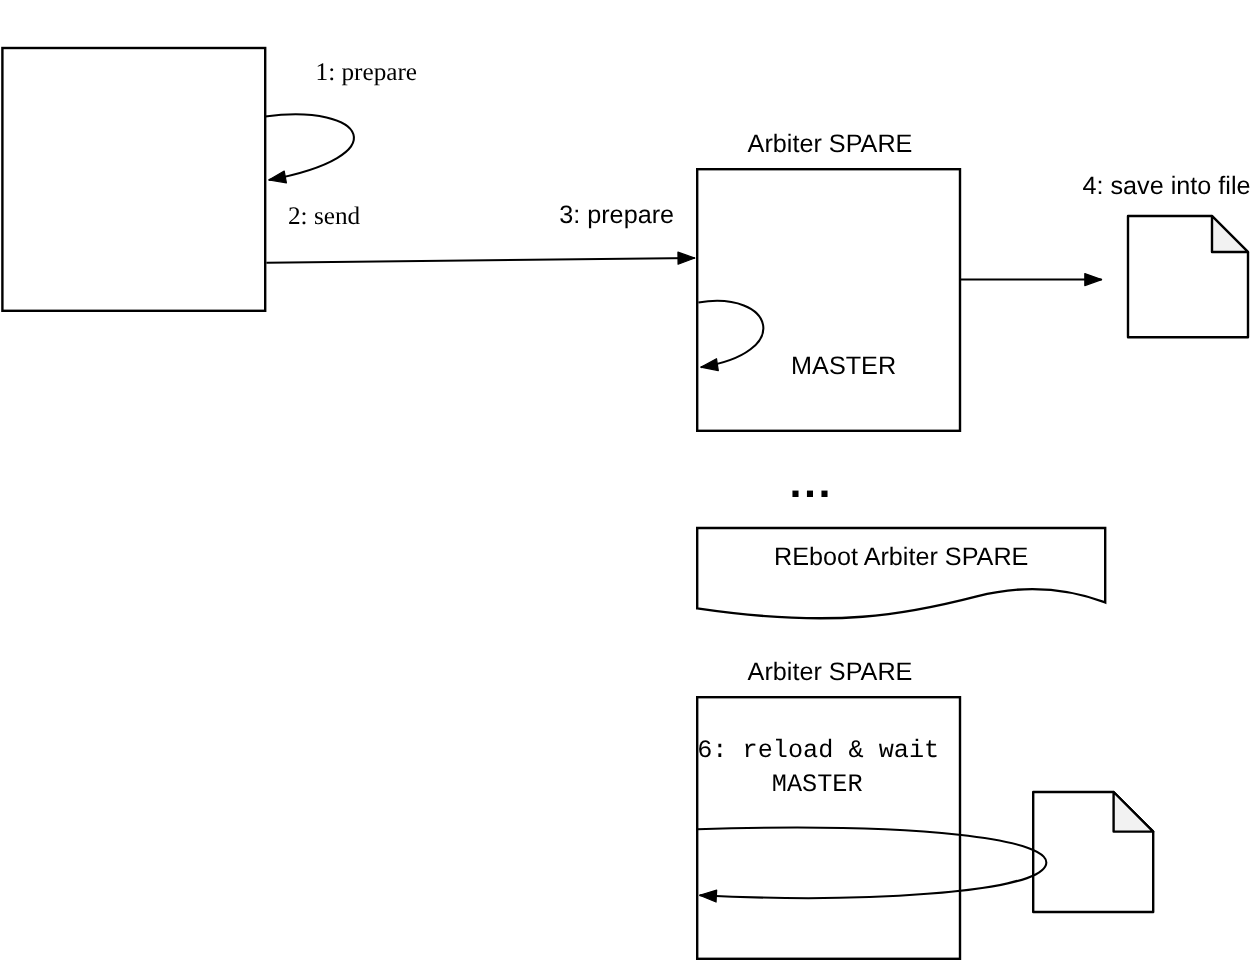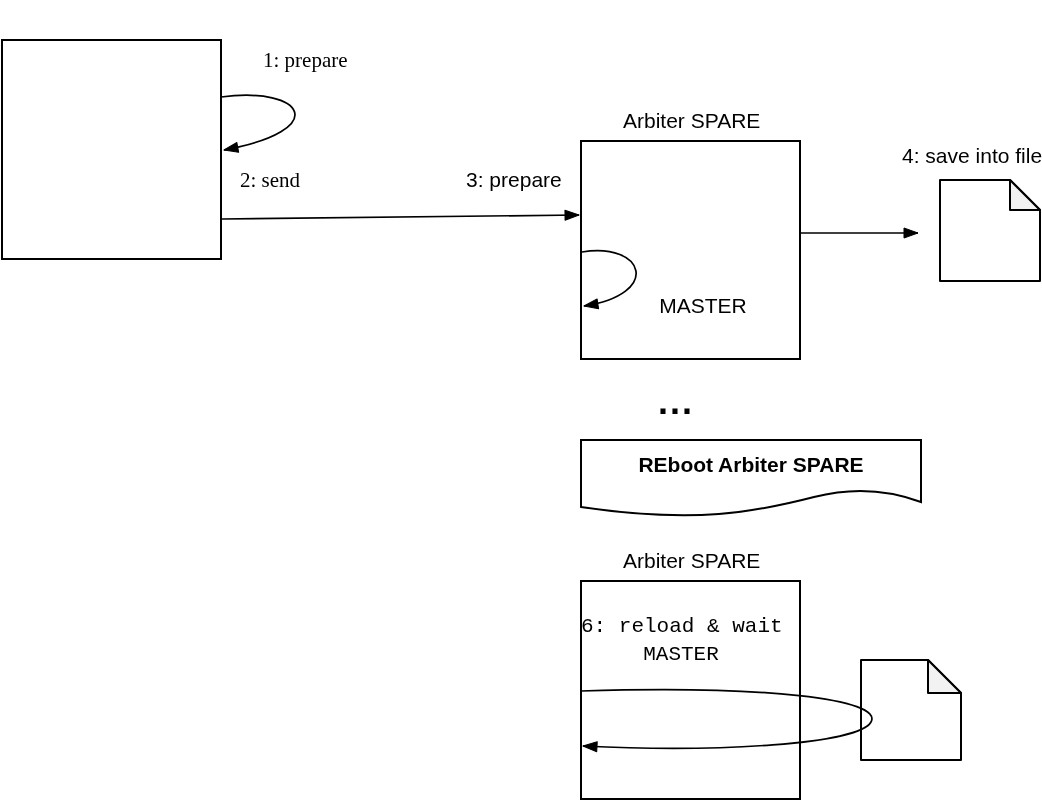--- a/index.html
+++ b/index.html
@@ -87,21 +87,21 @@
   <div class="lbl" style="left:623px; top:109px;">Arbiter SPARE</div>
 
   <div class="lbl" style="left:855px; top:144px;margin-left:47px;">4: save into file</div>
 
   <div class="lbl lbl-center" style="left:622px; top:292px; width:162px;">
     <div class="line">MASTER</div>
   </div>
 
   <div class="ellipsis" style="left:658px; top:384px;">...</div>
 
-  <div class="lbl lbl-center" style="left:580px; top:453px; width:342px;font-weight:bold;">REboot Arbiter SPARE</div>
+  <div class="lbl lbl-center" style="left:580px; top:453px; width:342px;">REboot Arbiter SPARE</div>
 
   <div class="lbl" style="left:623px; top:549px;">Arbiter SPARE</div>
 
   <div class="lbl lbl-center" style="left:581px; top:613px; width:200px;font-family:Liberation Mono, monospace;">
     <div class="line">6: reload &amp; wait</div>
     <div class="line">MASTER</div>
   </div>
 
 </div>
 

